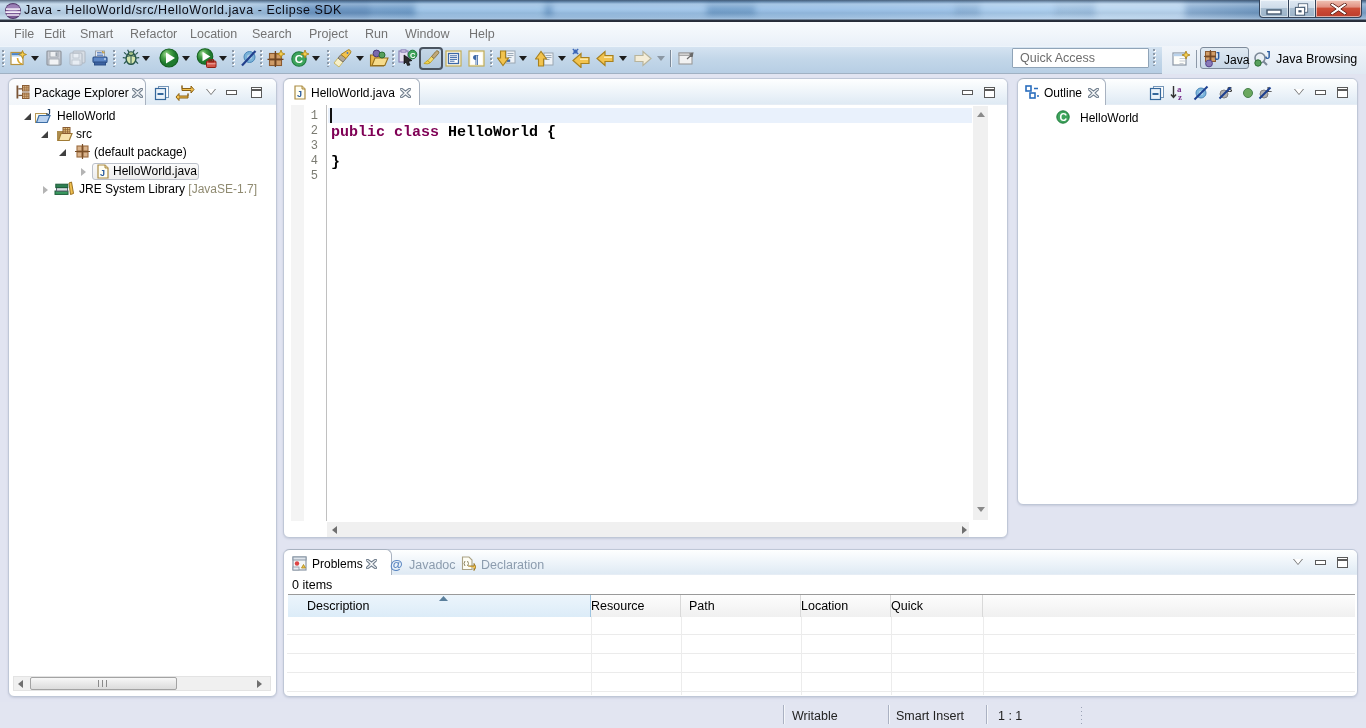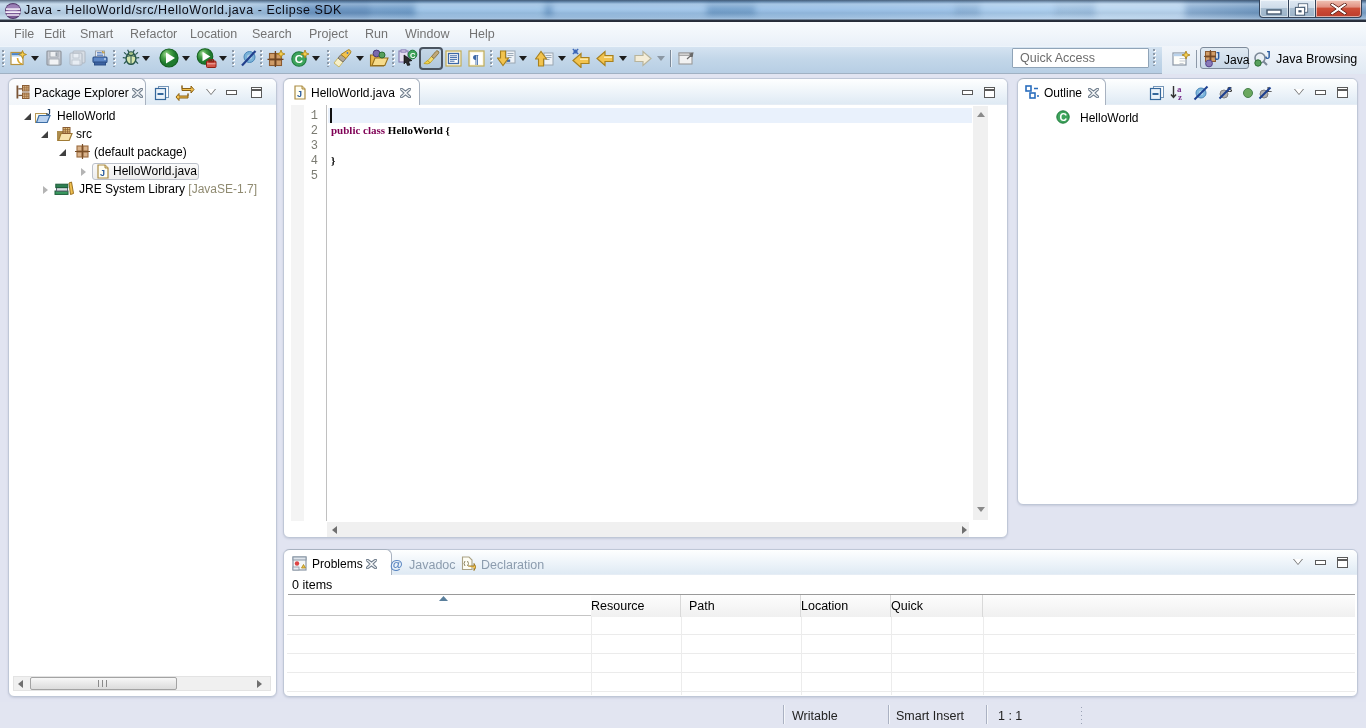--- a/index.html
+++ b/index.html
@@ -34,21 +34,21 @@
 .maxi{position:absolute;width:11px;height:11px;border:1.6px solid #5a5a5a;background:#fff}
 .maxi:before{content:"";display:block;height:2.2px;background:#5a5a5a;margin-top:.6px}
 .vmenu{position:absolute;width:0;height:0;border-left:5.5px solid transparent;border-right:5.5px solid transparent;border-top:6.5px solid #6a6a6a}
 .vmenu:after{content:"";position:absolute;left:-4px;top:-6.2px;width:0;height:0;border-left:4px solid transparent;border-right:4px solid transparent;border-top:5px solid #fff}
 
 .trow{position:absolute;height:18px;font-size:12px;color:#000;white-space:nowrap}
 .earr{position:absolute;width:0;height:0;border-left:7px solid transparent;border-bottom:7px solid #404040}
 .carr{position:absolute;width:0;height:0;border-top:4px solid transparent;border-bottom:4px solid transparent;border-left:5px solid #b4b4b4}
 
 #gutter{font-family:"Liberation Mono",monospace;font-size:12px;color:#7b7b72}
-.code{position:absolute;font-family:Liberation Serif, serif;font-size:11px;font-weight:bold;white-space:pre}
+.code{position:absolute;font-family:Liberation Mono, monospace;font-size:15px;font-weight:bold;white-space:pre}
 .kw{color:#7f0055}
 
 .sbtrack{position:absolute;background:#f0f0f0;border:1px solid #e3e3e3}
 .sbthumb{position:absolute;background:linear-gradient(#f8f8f8,#eaeaea 45%,#dcdcdc);border:1px solid #a3a3a3;border-radius:2px}
 .sarr{position:absolute;width:0;height:0}
 
 .th{position:absolute;top:0;height:22px;background:linear-gradient(#fdfdfd,#f0f0f0);border-right:1px solid #d9d9d9;font-size:12.5px;color:#000;padding-top:4px;}
 
 #status{left:0;top:702px;width:1366px;height:26px;background:#e2e5f1}
 .stxt{position:absolute;top:7px;color:#222;font-size:12.5px}
@@ -489,20 +489,21 @@
   <path d="M4 5 q-2 2.5 0 5 M6.5 5 q2 2.5 0 5" stroke="#8a825e" stroke-width="1" fill="none"></path>
   <path d="M7 10 L13 10 L13 7.5 L15 11 L13 14.5 L13 12" fill="#f2c24e" stroke="#96731e" stroke-width=".9"></path>
  </svg>
  <div class="a" style="left:197px;top:8px;color:#8c9cae;font-size:12.5px">Declaration</div>
  <div class="vmenu" style="left:1009px;top:9px"></div>
  <div class="mini" style="left:1031px;top:10px"></div>
  <div class="maxi" style="left:1053px;top:7px"></div>
  <div class="a" style="left:8px;top:28px;font-size:12.5px;color:#000">0 items</div>
 
  <div class="a" style="left:4px;top:44px;width:1067px;height:22px;border-top:1px solid #9a9a9a;border-bottom:1px solid #c5c5c5">
+  <div class="th" style="left:0;width:303px;background:linear-gradient(#ecf5fc,#dcecf8);border-right:1px solid #9cc3e0;padding-left:19px">Description</div>
   <div class="th" style="left:303px;width:90px">Resource</div>
   <div class="th" style="left:393px;width:120px;padding-left:8px">Path</div>
   <div class="th" style="left:513px;width:90px">Location</div>
   <div class="th" style="left:603px;width:92px">Quick</div>
   <div class="th" style="left:695px;width:372px;border-right:none"></div>
   <svg class="a" style="left:151px;top:1px" width="9" height="5">
         <path d="M4.5 0 L9 5 L0 5 Z" fill="#5a7f9c"></path>
       </svg>
  </div>
  <div class="a" style="left:3px;top:66px;width:1068px;height:79px;background:

